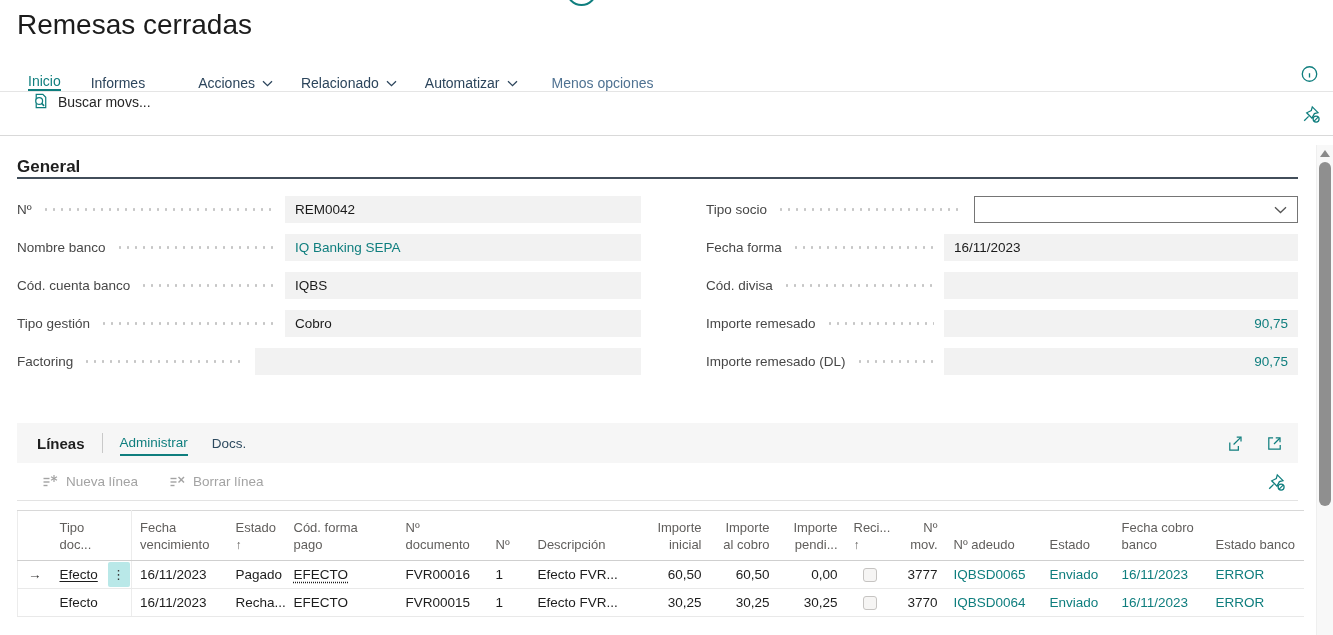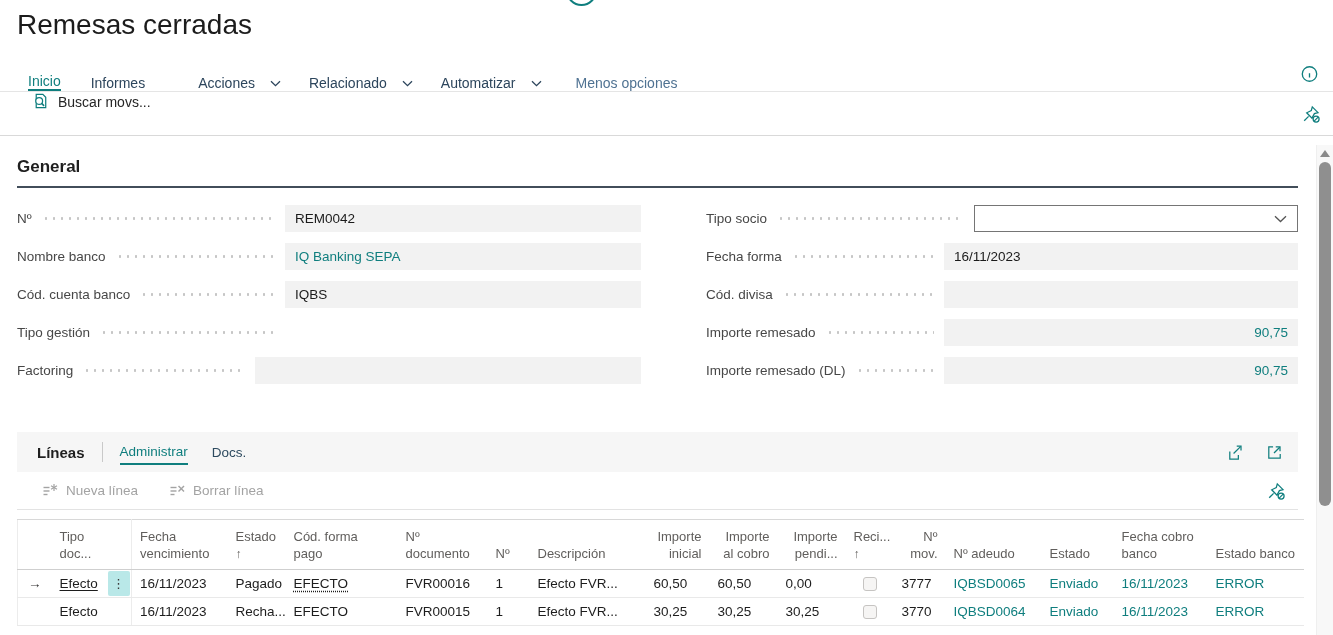--- a/index.html
+++ b/index.html
@@ -12,36 +12,36 @@
   .page-title { padding:9px 0 0 17px; font-size:28px; font-weight:400; color:#1c1c1c; }
 
   
   .ribbon { display:flex; align-items:flex-end; height:36px; margin-top:15px;
     padding-left:28px; border-bottom:1px solid #e5e5e5; position:relative; font-size:14px; }
   .ribbon .tab, .ribbon .menu-item, .ribbon .more { display:flex; align-items:center;
     color:#2c455c; cursor:pointer; }
   .ribbon .tab { margin-right:30px; }
   .ribbon .tab.active { color:var(--accent,#0f7e7e); border-bottom:2.5px solid var(--accent,#0f7e7e); }
   .ribbon .vsep { width:1px; background:#c9c9c9; margin:6px 22px 8px 0; }
-  .ribbon .menu-item { margin-right:28px; gap:15px; }
+  .ribbon .menu-item { margin-right:28px; gap:7px; }
   .ribbon .more { color:#4f7292; margin-left:6px; }
   .chev { display:inline-block; }
   .icon-btn { position:absolute; right:14px; top:50%; transform:translateY(-50%);
     color:var(--accent,#0f7e7e); display:flex; align-items:center; cursor:pointer; }
 
   
   .search-row { height:44px; display:flex; align-items:flex-start; padding-left:31px;
     border-bottom:1px solid #d9d9d9; position:relative; }
   .search-row .lbl { font-size:14px; color:#252525; margin-left:8px; }
   .search-row .action { display:flex; align-items:center; cursor:pointer; }
   .search-row .action .ic { color:var(--accent,#0f7e7e); display:flex; }
 
   
   .general { margin:21px 35px 0 17px; }
-  .sec-heading { font-size:17px; font-weight:700; color:#1f1f1f; padding-bottom:9px;
+  .sec-heading { font-size:17px; font-weight:700; color:#1f1f1f; 
     border-bottom:2px solid #424e5a; }
   .fields-grid { margin-top:17px; display:grid; grid-auto-flow:column;
     grid-template-rows:repeat(5,27px); grid-template-columns:624px 1fr;
     row-gap:11px; column-gap:65px; }
   .field { display:flex; align-items:center; height:27px; }
   .lblwrap { flex:0 0 268px; display:flex; align-items:center; height:100%; }
   .col-right .lblwrap { flex-basis:238px; }
   .lblwrap .lbl { font-size:13.5px; color:#474747; white-space:nowrap; }
   .dots { flex:1; align-self:stretch; margin:0 10px;
     background:radial-gradient(circle,#c6c6c6 1.1px,transparent 1.25px) left center / 8px 3px repeat-x; }
@@ -71,21 +71,21 @@
   
   table { width:100%; margin-top:9px; border-collapse:collapse; table-layout:fixed;
     border-left:1px solid #ececec; }
   thead th { vertical-align:bottom; text-align:left; font-weight:400; color:#605e5c;
     font-size:13px; line-height:1.28; padding:9px 8px 7px 8px;
     border-top:1px solid #d8d8d8; border-bottom:1px solid #cfcfcf; }
   thead th.num { text-align:right; }
   .sort { display:block; font-size:12px; margin-top:1px; }
   tbody td { height:28px; padding:0 8px; font-size:13.5px; color:#1d1d1d;
     border-bottom:1px solid #e9e9e9; white-space:nowrap; overflow:hidden; }
-  tbody td.num { text-align:left; }
+  tbody td.num { text-align:right; }
   td.menu-col, th.menu-col { padding:0 2px; border-right:1px solid #ececec; }
   td.sel-col { text-align:center; color:#323130; padding:0 2px; }
   .cell-link { color:var(--accent,#0f7e7e); cursor:pointer; }
   .u-solid { text-decoration:underline; text-underline-offset:2px; }
   .u-dotted { text-decoration:underline dotted; text-underline-offset:3px; }
   .row-menu { width:22px; height:25px; margin:0 auto; background:var(--row_highlight,#b9e8e8);
     border-radius:2px; display:flex; align-items:center; justify-content:center;
     color:#3b3b3b; font-size:13px; cursor:pointer; }
   .checkbox { display:inline-block; width:14px; height:14px; border:1px solid #c6c4c2;
     border-radius:3px; background:#f6f5f4; vertical-align:middle; }
@@ -196,20 +196,21 @@
           <span class="lbl">Cód. cuenta banco</span>
           <span class="dots"></span>
         </span>
       <span class="val">IQBS</span>
     </div>
     <div class="field">
       <span class="lblwrap">
           <span class="lbl">Tipo gestión</span>
           <span class="dots"></span>
         </span>
+      <span class="val">Cobro</span>
     </div>
     <div class="field col-right">
       <span class="lblwrap">
           <span class="lbl">Factoring</span>
           <span class="dots"></span>
         </span>
       <span class="val"></span>
     </div>
 
     <div class="field">

